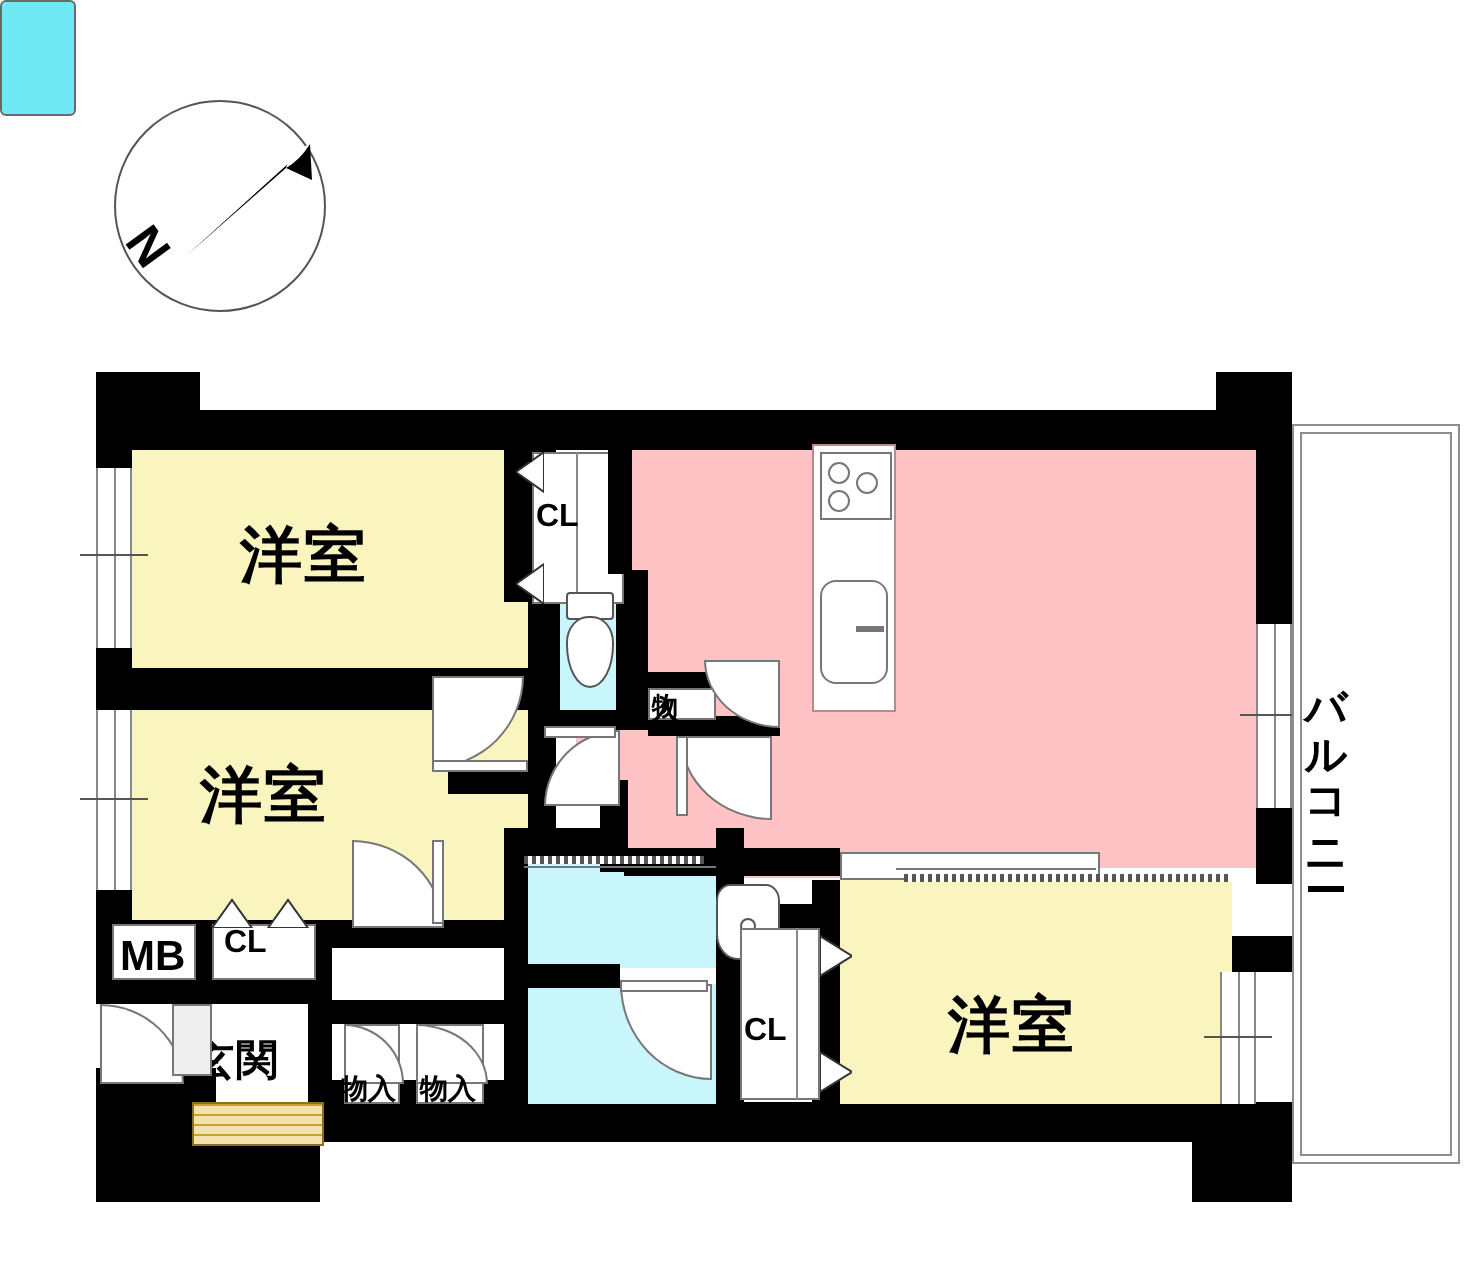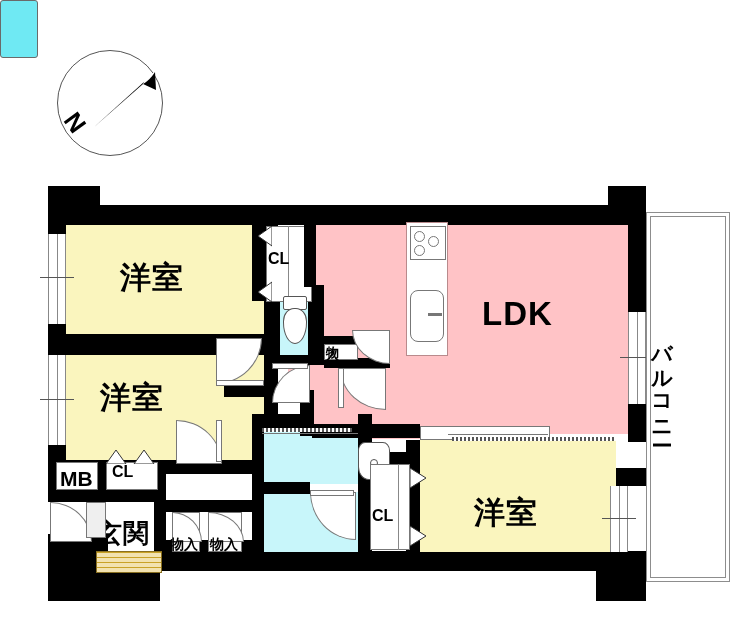--- a/index.html
+++ b/index.html
@@ -20,21 +20,21 @@
   .thin{border:1px solid #777;}
 
   
   .lbl{position:absolute;color:#000;font-weight:bold;line-height:1;
        white-space:nowrap;}
   .lbl-room{font-size:31px;letter-spacing:1px;}
   .lbl-ldk{font-size:33px;letter-spacing:1px;font-family:"Liberation Sans",sans-serif;}
   .lbl-cl{font-size:16px;letter-spacing:0px;font-family:"Liberation Sans",sans-serif;}
   .lbl-mb{font-size:21px;font-family:"Liberation Sans",sans-serif;}
   .lbl-sm{font-size:14px;font-weight:bold;}
-  .lbl-genkan{font-size:26px;letter-spacing:1px;}
+  .lbl-genkan{font-size:21px;letter-spacing:1px;}
 
   
   .vert{writing-mode:vertical-rl;text-orientation:upright;}
   .lbl-balcony{font-size:21px;letter-spacing:2px;}
   .lbl-mono-v{font-size:13px;letter-spacing:0px;}
 
   
   #compass{position:absolute;left:57px;top:50px;width:106px;height:106px;}
   #compass .ring{position:absolute;inset:0;border:1px solid #555;border-radius:50%;}
   #compass .needle{position:absolute;left:0;top:0;width:106px;height:106px;}
@@ -205,21 +205,20 @@
   <div class="ab white thin" style="left:216px;top:380px;width:48px;height:6px;"></div>
 
   <div class="ab white" style="left:406px;top:222px;width:42px;height:134px;border:1px solid #b98a8c;"></div>
   <div class="stove" style="left:410px;top:226px;width:34px;height:32px;"></div>
   <div class="burner" style="left:414px;top:231px;width:9px;height:9px;"></div>
   <div class="burner" style="left:428px;top:236px;width:9px;height:9px;"></div>
   <div class="burner" style="left:414px;top:245px;width:9px;height:9px;"></div>
   <div class="kitchen-sink" style="left:410px;top:290px;width:32px;height:50px;"></div>
   <div class="faucet" style="left:428px;top:313px;width:14px;height:3px;"></div>
 
-  <div class="lbl lbl-ldk" style="left:482px;top:297px;">LDK</div>
 
   <div class="lbl lbl-room" style="left:120px;top:262px;">洋室</div>
   <div class="lbl lbl-room" style="left:100px;top:382px;">洋室</div>
   <div class="lbl lbl-room" style="left:474px;top:497px;">洋室</div>
 
   <div class="ab white thin" style="left:56px;top:462px;width:42px;height:28px;"></div>
   <div class="lbl lbl-mb" style="left:60px;top:468px;">MB</div>
 
   <div class="ab white thin" style="left:106px;top:462px;width:52px;height:28px;"></div>
   <div class="lbl lbl-cl" style="left:112px;top:464px;">CL</div>

